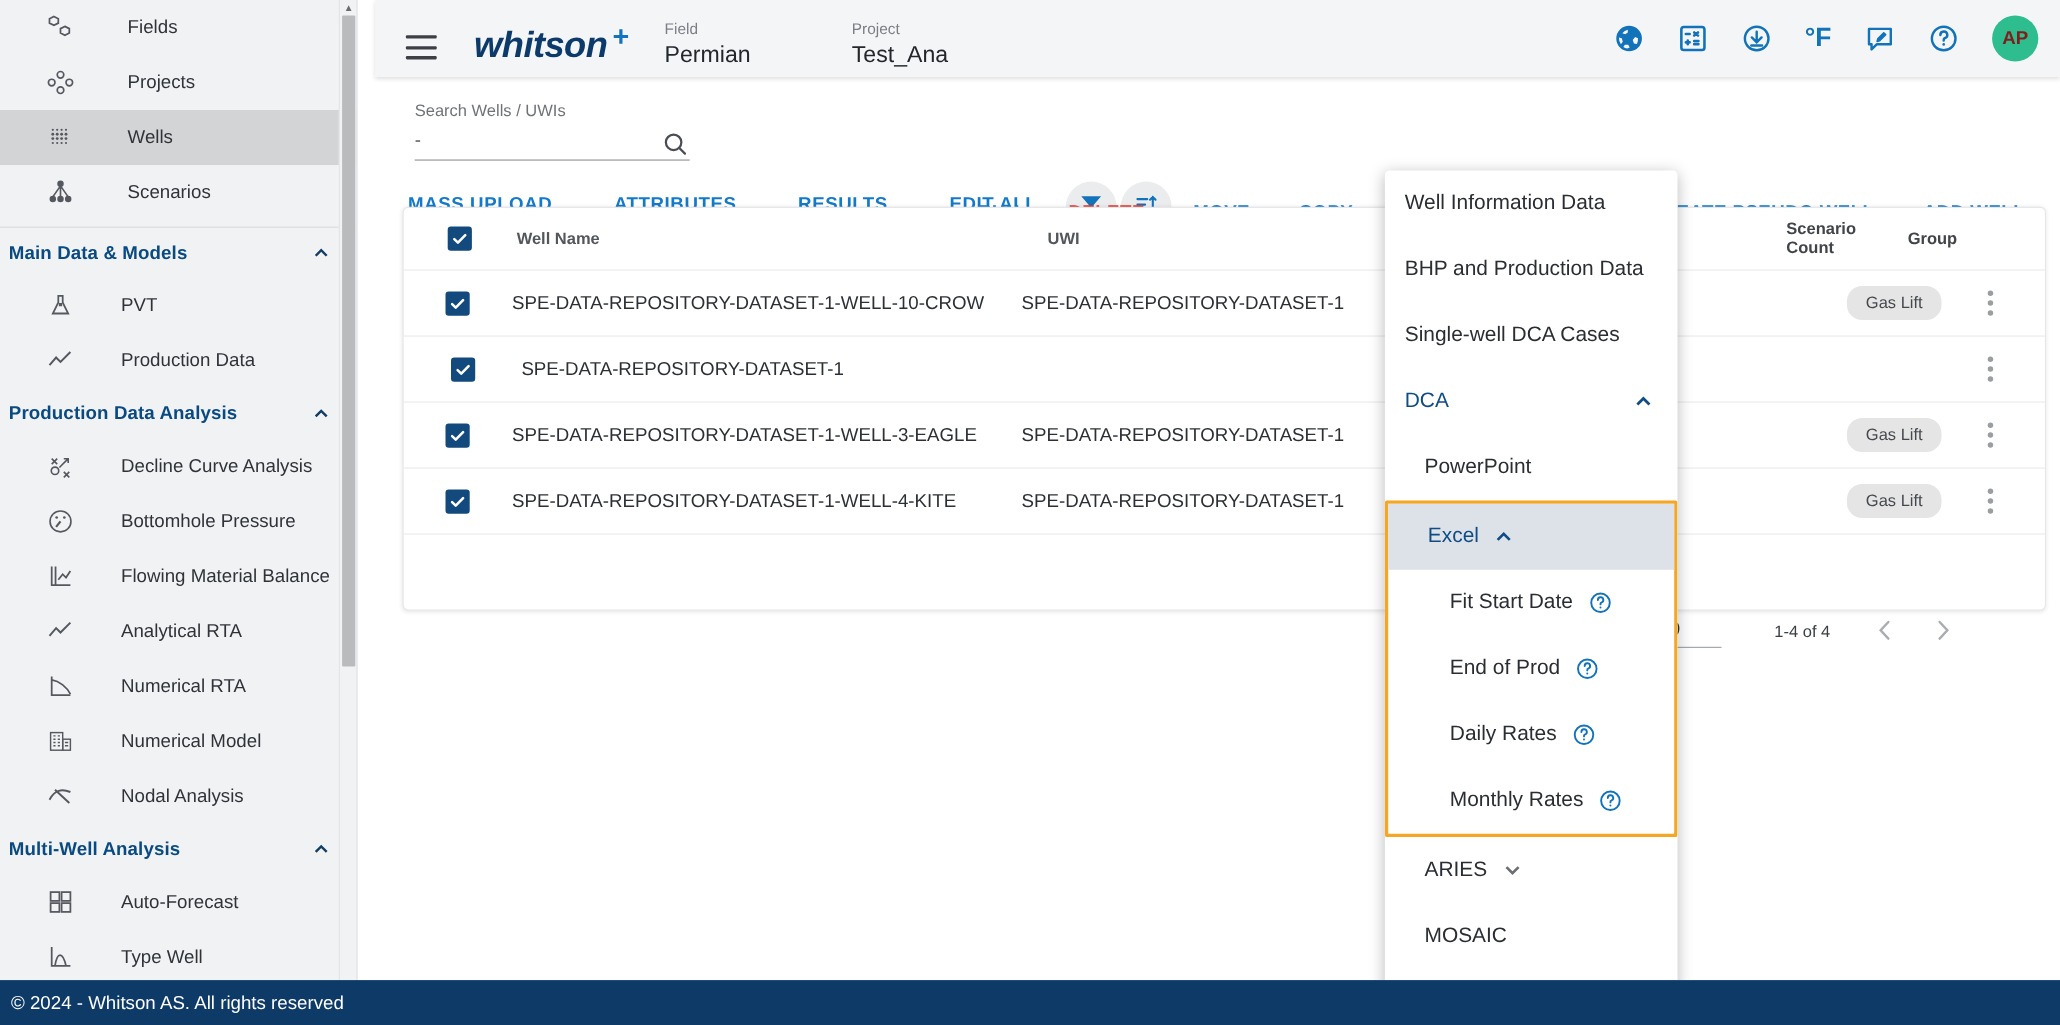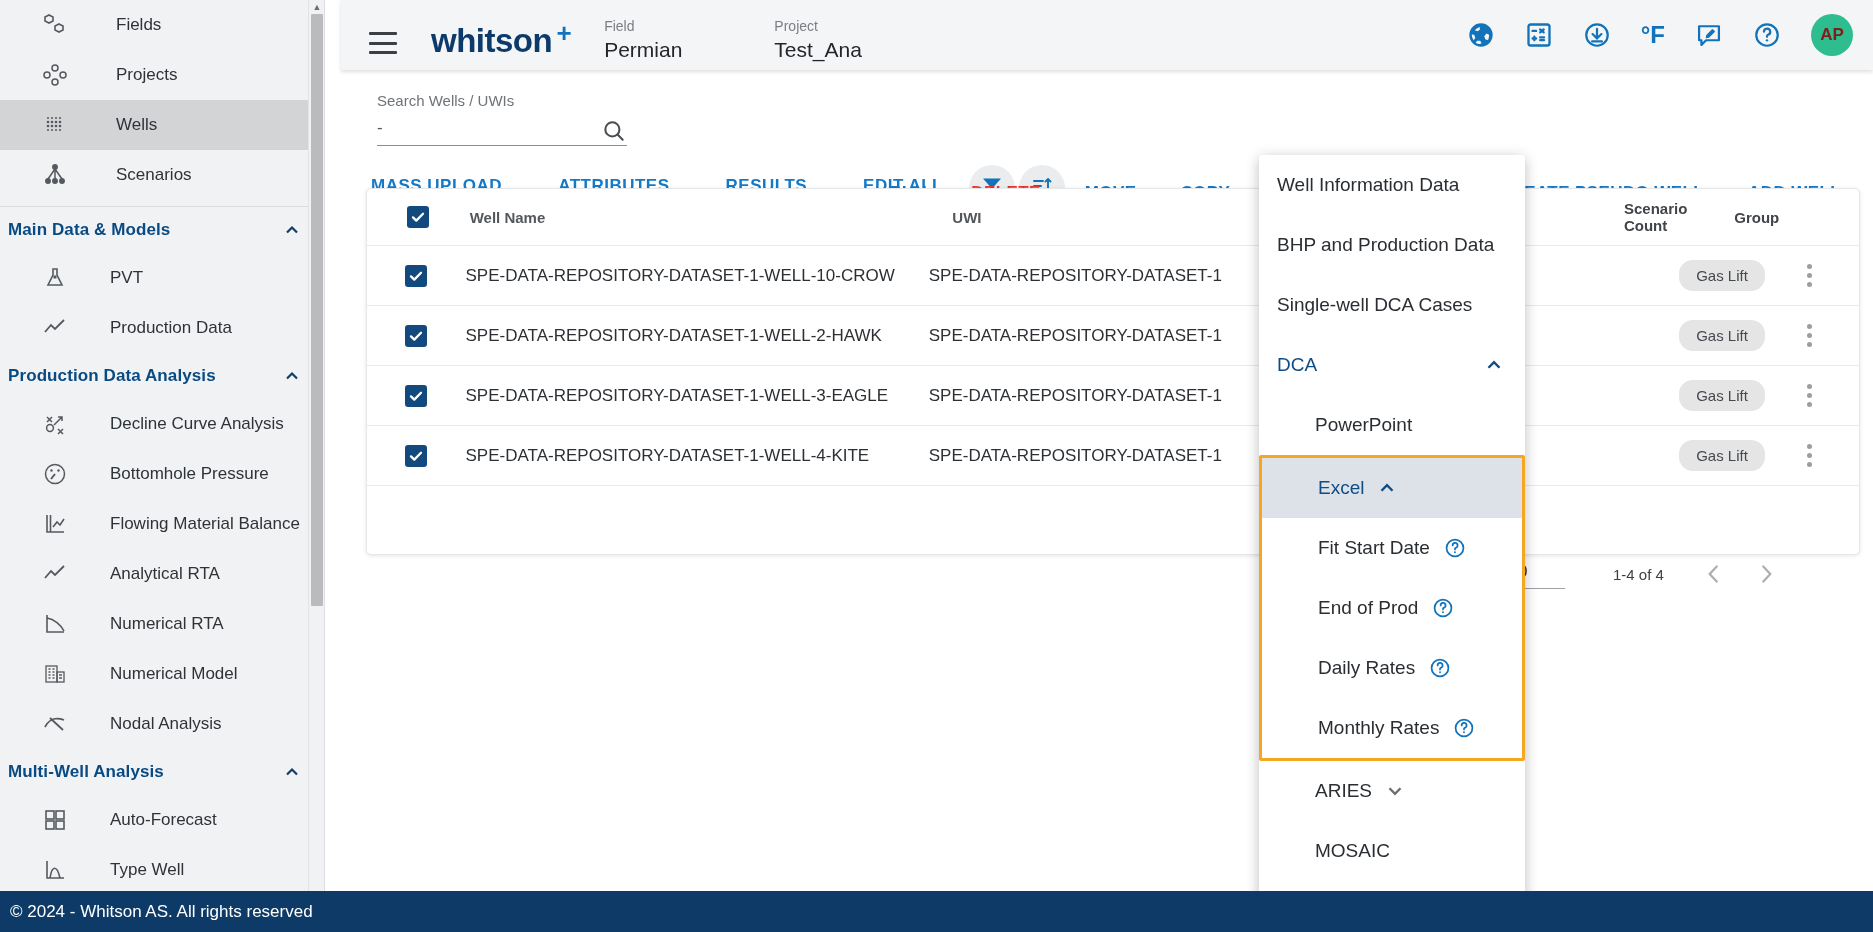--- a/index.html
+++ b/index.html
@@ -65,21 +65,21 @@
     box-shadow: 0 2px 4px rgba(0,0,0,.13);
     z-index: 30;
   }
   .burger {
     margin: 0 0 16px 28px; width: 28px; height: 22px; cursor: pointer;
     display: flex; flex-direction: column; justify-content: space-between;
   }
   .burger span { display: block; height: 3px; background: #3c4046; border-radius: 1px; }
   .brand {
     margin: 0 0 10px 34px; font-size: 33px; font-weight: 700;
-    color: #0c3b6b; letter-spacing: -.5px; position: relative;
+    color: #0c3b6b; letter-spacing: -.5px; position: relative; font-style: italic;
   }
   .brand .plus {
     position: absolute; right: -19px; top: -4px; font-size: 26px;
     color: #1573bd; font-weight: 700;
   }
   .selector { margin: 0 0 8px 52px; position: relative; }
   .selector .cap { font-size: 14px; color: #7b7f85; margin-bottom: 4px; }
   .selector .row { display: flex; align-items: flex-start; cursor: pointer; }
   .selector .val { font-size: 21px; color: #23272c; }
   .caret {
@@ -197,21 +197,21 @@
     position: absolute; left: 1259px; top: 155px; width: 266px;
     background: #fff; border-radius: 4px;
     box-shadow: 0 3px 14px rgba(0,0,0,.26);
     z-index: 40; overflow: hidden;
   }
   .mi {
     height: 60px; display: flex; align-items: center;
     font-size: 19px; color: #2a2e33; padding-left: 18px; cursor: pointer;
   }
   .mi.lvl1 { padding-left: 18px; }
-  .mi.lvl2 { padding-left: 56px; }
+  .mi.lvl2 { padding-left: 36px; }
   .mi.lvl3 { padding-left: 56px; }
   .mi.accent { color: #0f4c85; }
   .mi .mchev { margin-left: 12px; color: #0f4c85; display: flex; }
   .mi.sel { background: #dde2e9; }
   .mi .qm { margin-left: 14px; color: #1273ba; display: flex; }
   .excel-box {
     border: 3px solid #f5a623; border-radius: 2px;
     margin: 0 0 0 0;
   }
   .mi.gray-chev .mchev { color: #6b6f74; }
@@ -590,21 +590,20 @@
       </div>
 
       <div class="trow">
         <div class="cb-cell">
           <span class="cb">
             <svg width="16" height="16" viewBox="0 0 16 16" fill="none" stroke="#fff" stroke-width="2.3" stroke-linecap="round" stroke-linejoin="round">
                 <path d="M3 8.4 6.3 11.6 13 4.8"></path>
               </svg>
           </span>
         </div>
-        <div class="c-name">SPE-DATA-REPOSITORY-DATASET-1-WELL-2-HAWK</div>
         <div class="c-uwi">SPE-DATA-REPOSITORY-DATASET-1</div>
         <div class="c-data"></div>
         <div class="c-scen"></div>
         <div class="c-grp"><span class="chip">Gas Lift</span></div>
         <div class="kebab">
             <i></i>
             <i></i>
             <i></i>
           </div>
       </div>

